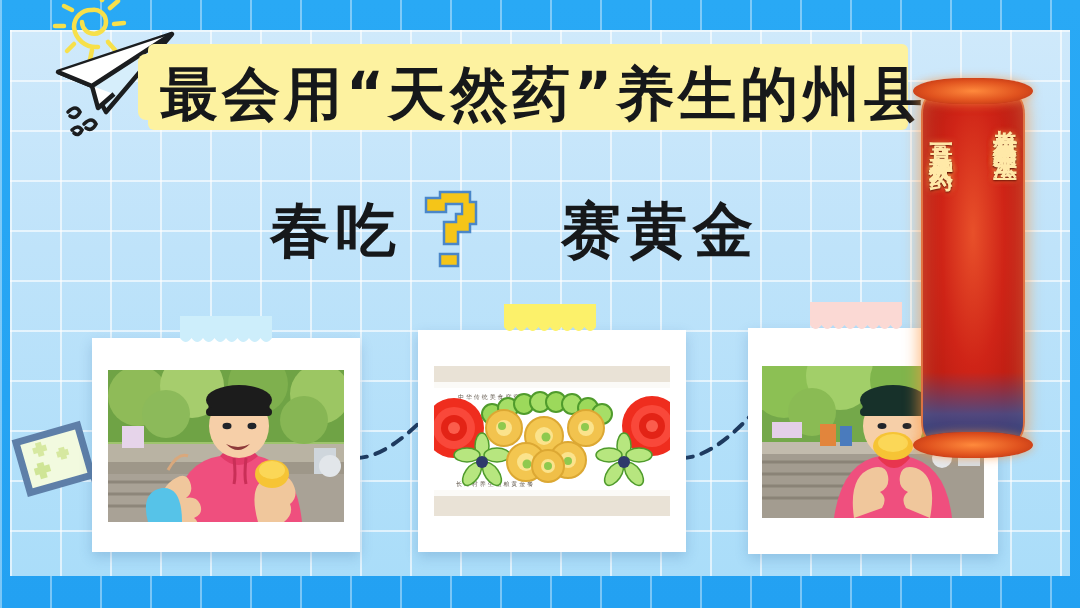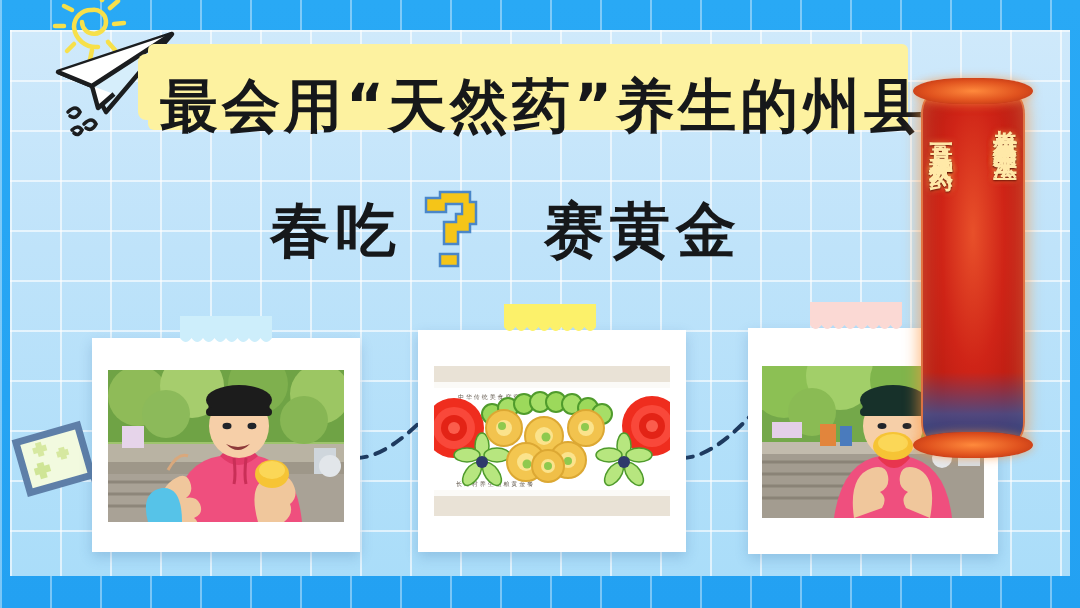--- a/index.html
+++ b/index.html
@@ -49,34 +49,34 @@
   .hl-band{
     position:absolute; left:148px; top:44px; width:760px; height:86px;
     background:#fdf2a0;
     border-radius:6px;
   }
   .hl-band::after{
     content:""; position:absolute; left:-10px; top:10px; width:40px; height:66px;
     background:#fdf2a0; border-radius:8px;
   }
   .title-1{
-    position:absolute; left:160px; top:70px; width:790px; height:72px;
+    position:absolute; left:160px; top:58px; width:790px; height:72px;
     font-family:"DejaVu Sans","Liberation Sans",sans-serif;
     font-size:58px; font-weight:700; color:#16181a;
     letter-spacing:4px; line-height:72px; white-space:nowrap;
   }
   .title-2{
     position:absolute; left:270px; top:188px; width:600px; height:84px;
     font-size:60px; font-weight:700; color:#16181a;
     letter-spacing:6px; line-height:84px; white-space:nowrap;
     display:flex; align-items:center; gap:12px;
   }
   .t2-a{ }
   .qmark{ display:inline-block; width:70px; height:80px; margin:0 14px 0 6px; }
-  .t2-b{ margin-left:28px; }
+  .t2-b{ margin-left:45px; }
 
   
   .banner{
     position:absolute; left:921px; top:92px; width:104px; height:352px;
     z-index:6;
   }
   .banner .scroll{
     position:absolute; inset:0;
     background:
       radial-gradient(ellipse at 50% 40%, #e8502a 0%, #cf2417 45%, #a8160f 100%);

